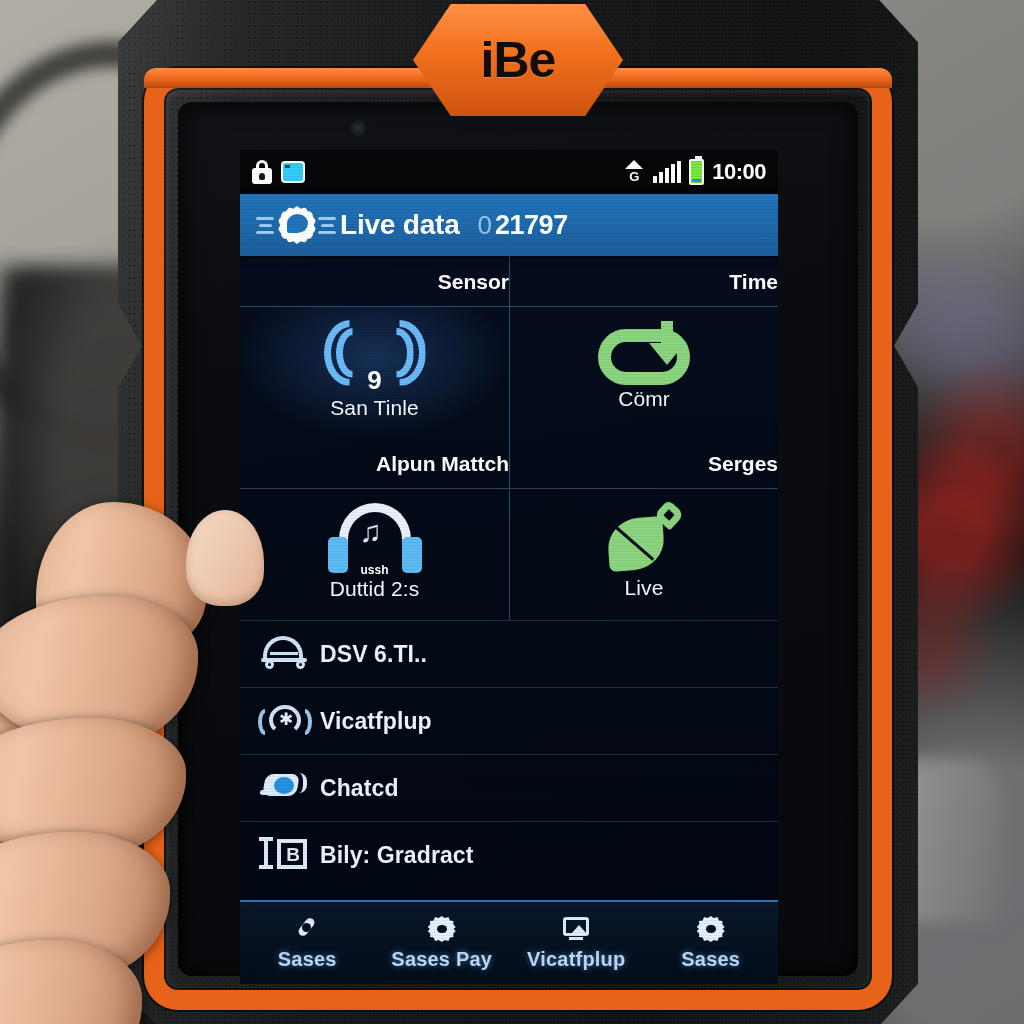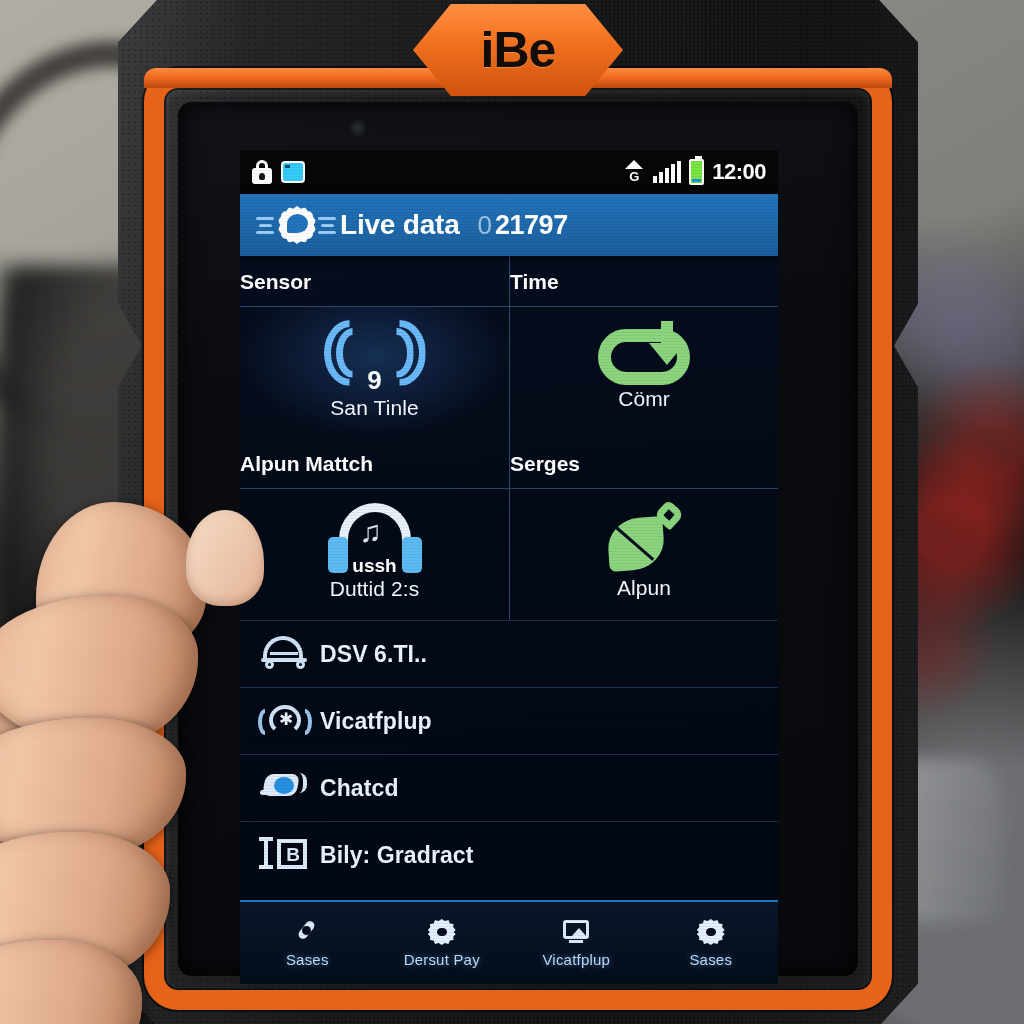--- a/index.html
+++ b/index.html
@@ -110,21 +110,21 @@
       inset 0 2px 10px rgba(255,255,255,0.16);
   }
   .orange-frame::before{
     content:""; position:absolute; left:-20px; top:-20px; right:-20px; height:20px;
     background: linear-gradient(180deg,#ff8a3d,#e8631a 60%,#b84a10);
     border-radius: 12px 12px 0 0;
   }
   
   .badge {
     position: absolute; left: 50%; top: 14px; transform: translateX(-50%);
-    width: 210px; height: 92px; z-index: 8;
+    width: 210px; height: 112px; z-index: 8;
     background: linear-gradient(180deg,#ff8f43 0%,#f2711f 42%,#cf530f 100%);
     clip-path: polygon(18% 0%, 82% 0%, 100% 50%, 82% 100%, 18% 100%, 0% 50%);
     display: flex; align-items: center; justify-content: center;
     box-shadow: 0 5px 14px rgba(0,0,0,0.6);
   }
   .badge-text {
     font-size: 50px; font-weight: 700; color: #120d09;
     letter-spacing: -1px; font-family: "Liberation Sans", sans-serif;
     text-shadow: 0 1px 0 rgba(255,180,120,0.45);
   }
@@ -216,21 +216,21 @@
   .title-code { display:flex; align-items:baseline; margin-left: 16px; }
   .title-code .zero { color:#9dc2de; font-size:26px; font-weight:400; margin-right:3px;}
   .title-code .num { color:#fff; font-size: 27px; font-weight: 700; letter-spacing:-.5px;}
 
   
   .content { position:absolute; left:0; right:0; top:106px; bottom:0;
     background: linear-gradient(175deg,#0a1020 0%,#070d18 40%,#050a14 100%); z-index:1;}
 
   .grid { display:grid; grid-template-columns: 1fr 1fr; }
   .colhead {
-    text-align:left; color:#fff; font-size:21px; font-weight:700;
+    text-align:right; color:#fff; font-size:21px; font-weight:700;
     padding: 14px 0 12px;
   }
   .cell {
     min-height: 132px; display:flex; flex-direction:column; align-items:center;
     justify-content:center; gap:2px; padding: 6px 0 12px;
   }
   .cell.hl { background: radial-gradient(ellipse at 50% 38%, rgba(48,92,150,0.45), rgba(10,18,34,0) 72%); }
   .cell-label { color:#f2f6fb; font-size:21px; letter-spacing:.1px; }
   .divider-v { border-left: 1px solid rgba(110,160,215,0.42); }
   .divider-h { border-top: 1px solid rgba(110,160,215,0.40); }
@@ -258,21 +258,21 @@
     border-left:18px solid transparent; border-right:18px solid transparent; border-top:22px solid #8ed183;}
 
   
   .ic-head { width:106px; height:72px; position:relative; }
   .ic-head .band { position:absolute; left:17px; top:0; width:72px; height:52px;
     border:9px solid #e8eef6; border-bottom:none; border-radius:40px 40px 0 0;}
   .ic-head .cup { position:absolute; top:34px; width:20px; height:36px; background:#63b8ea; border-radius:5px;}
   .ic-head .cl{ left:6px;} .ic-head .cr{ right:6px;}
   .ic-head .note{ position:absolute; left:38px; top:14px; color:#dbe8f5; font-size:30px; line-height:1;}
   .ic-head .ussh{ position:absolute; left:0; right:0; bottom:-2px; text-align:center;
-    color:#fff; font-size:19px; font-weight:600;}
+    color:#fff; font-size:12px; font-weight:600;}
 
   
   .ic-leaf { width:76px; height:70px; position:relative; }
   .ic-leaf .blade { position:absolute; left:2px; top:14px; width:56px; height:52px;
     background:#8ed183; border-radius:58% 12% 58% 12%; transform: rotate(-4deg);}
   .ic-leaf .vein { position:absolute; left:8px; top:20px; width:52px; height:3px;
     background:#0a1020; transform: rotate(41deg); transform-origin: left center;}
   .ic-leaf .hdl { position:absolute; right:2px; top:0px; width:22px; height:22px;
     border:7px solid #8ed183; border-radius:6px 8px 3px 8px; transform: rotate(42deg);}
 
@@ -317,21 +317,21 @@
   .ic-bb .foot{ position:absolute; left:1px; top:30px; width:14px; height:4px; background:#dbe8f6;}
 
   
   .navbar {
     position:absolute; left:0; right:0; bottom:0; height: 84px;
     background: linear-gradient(180deg,#0d1a2b 0%,#07101c 100%);
     border-top: 2px solid #2a74b4;
     display:flex; align-items:center; z-index:2;
   }
   .nav-item { flex:1; display:flex; flex-direction:column; align-items:center; gap:5px; }
-  .nav-label { color:#bcd6ef; font-size:15px; font-weight:400; letter-spacing:.2px;
+  .nav-label { color:#bcd6ef; font-size:20px; font-weight:700; letter-spacing:.2px;
     text-shadow: 0 0 6px rgba(110,170,230,0.6);}
   .nav-ico { width:30px; height:28px; position:relative; }
   .ph { position:absolute; left:4px; top:2px; width:20px; height:22px; }
   .ph::before{ content:""; position:absolute; width:9px; height:20px; background:#dbe8f6;
     border-radius:5px; transform: rotate(38deg); left:6px;}
   .ph::after{ content:""; position:absolute; width:9px; height:9px; background:#0a1020;
     border-radius:50%; left:6px; top:6px;}
   .gearic{ position:absolute; inset:1px; background:#e2edf8;
     clip-path: polygon(50% 0%,61% 8%,74% 4%,79% 17%,92% 19%,91% 32%,100% 42%,92% 50%,
       100% 58%,91% 68%,92% 81%,79% 83%,74% 96%,61% 92%,50% 100%,39% 92%,26% 96%,21% 83%,
@@ -390,21 +390,21 @@
       <div class="sb-right">
         <span class="icon-g"><i class="arr"></i>G</span>
         <span class="bars">
             <i></i>
             <i></i>
             <i></i>
             <i></i>
             <i></i>
           </span>
         <span class="batt"></span>
-        <span class="sb-clock">12:00</span>
+        <span class="sb-clock">10:00</span>
       </div>
     </div>
 
     <div class="titlebar">
       <span class="swoosh">
           <i></i>
           <i></i>
           <i></i>
         </span>
       <span class="gear-logo">
@@ -462,21 +462,21 @@
           </span>
           <span class="cell-label">Duttid 2:s</span>
         </div>
 
         <div class="cell divider-v divider-h">
           <span class="ic-leaf">
             <i class="blade"></i>
               <i class="vein"></i>
               <i class="hdl"></i>
           </span>
-          <span class="cell-label">Alpun</span>
+          <span class="cell-label">Live</span>
         </div>
       </div>
 
       <div class="list">
         <div class="row">
           <span class="row-ico ic-car">
             <i class="top"></i>
               <i class="lin"></i>
               <i class="base"></i>
               <i class="w1"></i>
@@ -518,21 +518,21 @@
         <div class="nav-item">
           <span class="nav-ico">
               <i class="ph"></i>
             </span>
           <span class="nav-label">Sases</span>
         </div>
         <div class="nav-item">
           <span class="nav-ico">
               <i class="gearic"></i>
             </span>
-          <span class="nav-label">Dersut Pay</span>
+          <span class="nav-label">Sases Pay</span>
         </div>
         <div class="nav-item">
           <span class="nav-ico">
               <i class="mon"></i>
               <i class="monb"></i>
             </span>
           <span class="nav-label">Vicatfplup</span>
         </div>
         <div class="nav-item">
           <span class="nav-ico">

